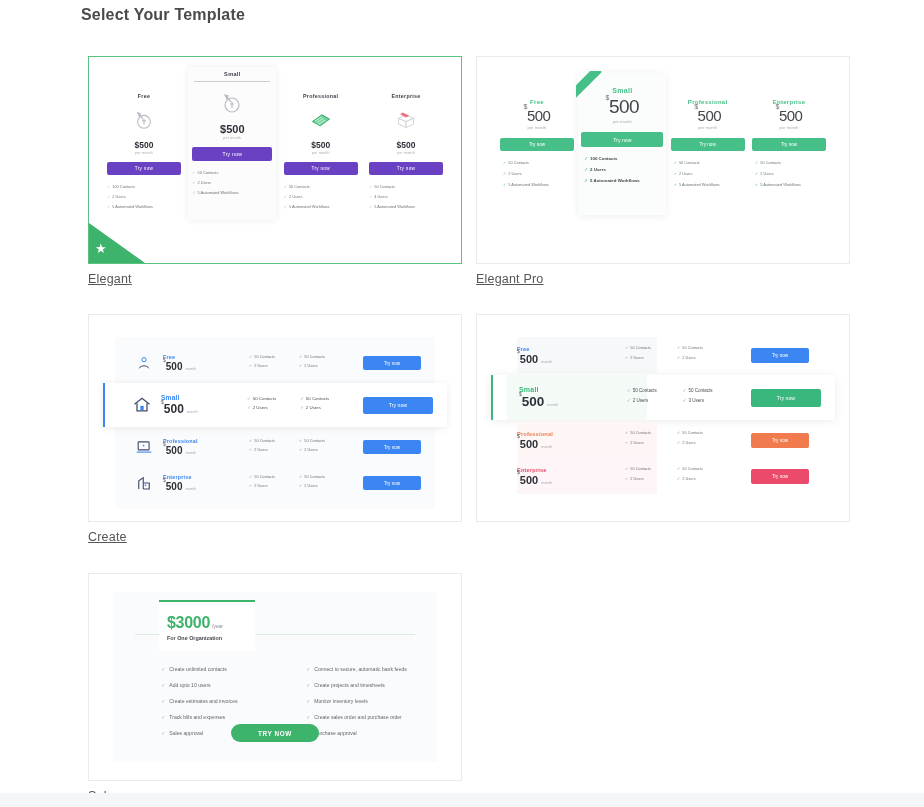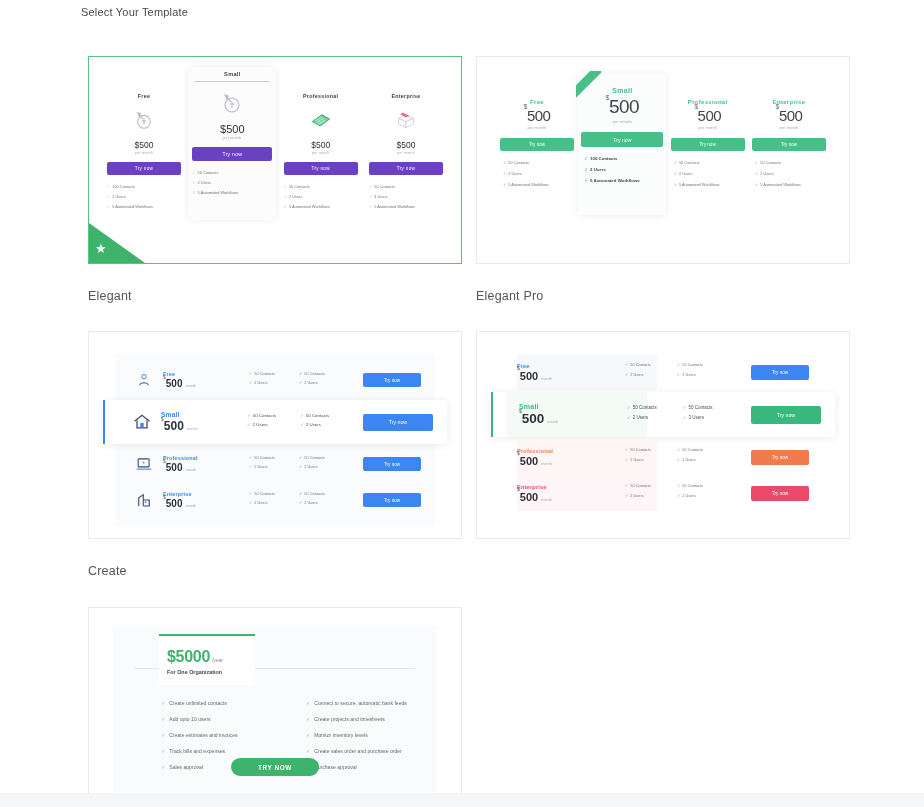--- a/index.html
+++ b/index.html
@@ -6,21 +6,21 @@
   html, body {
     width: 924px; height: 807px;
     background: #ffffff;
     font-family: "Liberation Sans", sans-serif;
     overflow: hidden;
   }
   .page { position: relative; width: 924px; height: 807px; background:#fff; }
 
   .page-title {
     position: absolute; left: 81px; top: 6px;
-    font-size: 11px; color: #4a4a4a; letter-spacing: .2px;
+    font-size: 16px; color: #4a4a4a; letter-spacing: .2px; font-weight: bold;
   }
 
   .grid {
     position: absolute; left: 88px; top: 56px;
     width: 768px;
     display: grid;
     grid-template-columns: 378px 378px;
     column-gap: 10px;
     row-gap: 0px;
   }
@@ -30,22 +30,22 @@
 
   .tcard {
     position: relative;
     width: 374px; height: 208px;
     background: #fff;
     border: 1px solid #e9eaec;
     overflow: hidden;
   }
   .tcard.selected { border: 1px solid #5cc27f; }
   .tlabel {
-    margin-top: 25px;
-    font-size: 12.5px; color: #565656; letter-spacing:.2px;
+    margin-top: 8px;
+    font-size: 12.5px; color: #565656; letter-spacing:.2px;text-decoration:underline;
   }
 
   
   .corner-badge {
     position:absolute; left:0; bottom:0; width:56px; height:40px;
     overflow:hidden; pointer-events:none;
   }
   .corner-badge .tri {
     position:absolute; left:0; bottom:0;
     width:0; height:0;
@@ -62,21 +62,21 @@
   .eleg-cols { display:flex; justify-content:space-between; align-items:flex-start; }
   .eleg-col { width: 82px; text-align:center; position:relative; padding-top:14px; }
   .eleg-col.hl {
     background:#fcfcfd; box-shadow:0 0 7px rgba(0,0,0,.07);
     padding-top:4px; padding-bottom:20px; margin-top:-12px; width:88px;
   }
   .eleg-tier { font-size:5.3px; font-weight:bold; color:#3c3c46; letter-spacing:.3px; }
   .eleg-col.hl .eleg-tier { font-size:5.6px; }
   .eleg-rule { height:1px; background:#c9ccd2; margin:4px 6px 0 6px; }
   .eleg-icon { height:34px; display:flex; align-items:center; justify-content:center; margin-top:4px; }
-  .eleg-price { font-size:8.5px; font-weight:normal; color:#2f2f39; margin-top:3px; }
+  .eleg-price { font-size:8.5px; font-weight:bold; color:#2f2f39; margin-top:3px; }
   .eleg-col.hl .eleg-price { font-size:11px; }
   .eleg-per { font-size:3.6px; color:#a7abb3; margin-top:1px; letter-spacing:.2px; }
   .eleg-btn {
     margin:7px 4px 0 4px; height:13px; border-radius:2px;
     background:#6b41c4; color:#fff; font-size:4.6px;
     display:flex; align-items:center; justify-content:center; letter-spacing:.3px;
   }
   .eleg-col.hl .eleg-btn { height:14px; font-size:5px; }
   .eleg-feats { margin-top:9px; text-align:left; padding-left:4px; }
   .eleg-feat { font-size:3.9px; color:#6f737b; margin-bottom:5px; white-space:nowrap; }
@@ -556,21 +556,21 @@
         </div>
       </div>
     </div>
 
     <div class="cell r3">
       <div class="tcard">
         <div class="solo">
           <div class="solo-inner">
             <div class="solo-line"></div>
             <div class="solo-pricebox">
-              <div class="solo-price"><span>$5000</span><span class="yr">/year</span></div>
+              <div class="solo-price"><span>$3000</span><span class="yr">/year</span></div>
               <div class="solo-sub">For One Organization</div>
             </div>
             <div class="solo-feats">
               <div class="solo-fcol">
                 <div class="solo-feat"><span class="ck">✓</span><span>Create unlimited contacts</span></div>
                 <div class="solo-feat"><span class="ck">✓</span><span>Add upto 10 users</span></div>
                 <div class="solo-feat"><span class="ck">✓</span><span>Create estimates and invoices</span></div>
                 <div class="solo-feat"><span class="ck">✓</span><span>Track bills and expenses</span></div>
                 <div class="solo-feat"><span class="ck">✓</span><span>Sales approval</span></div>
               </div>

